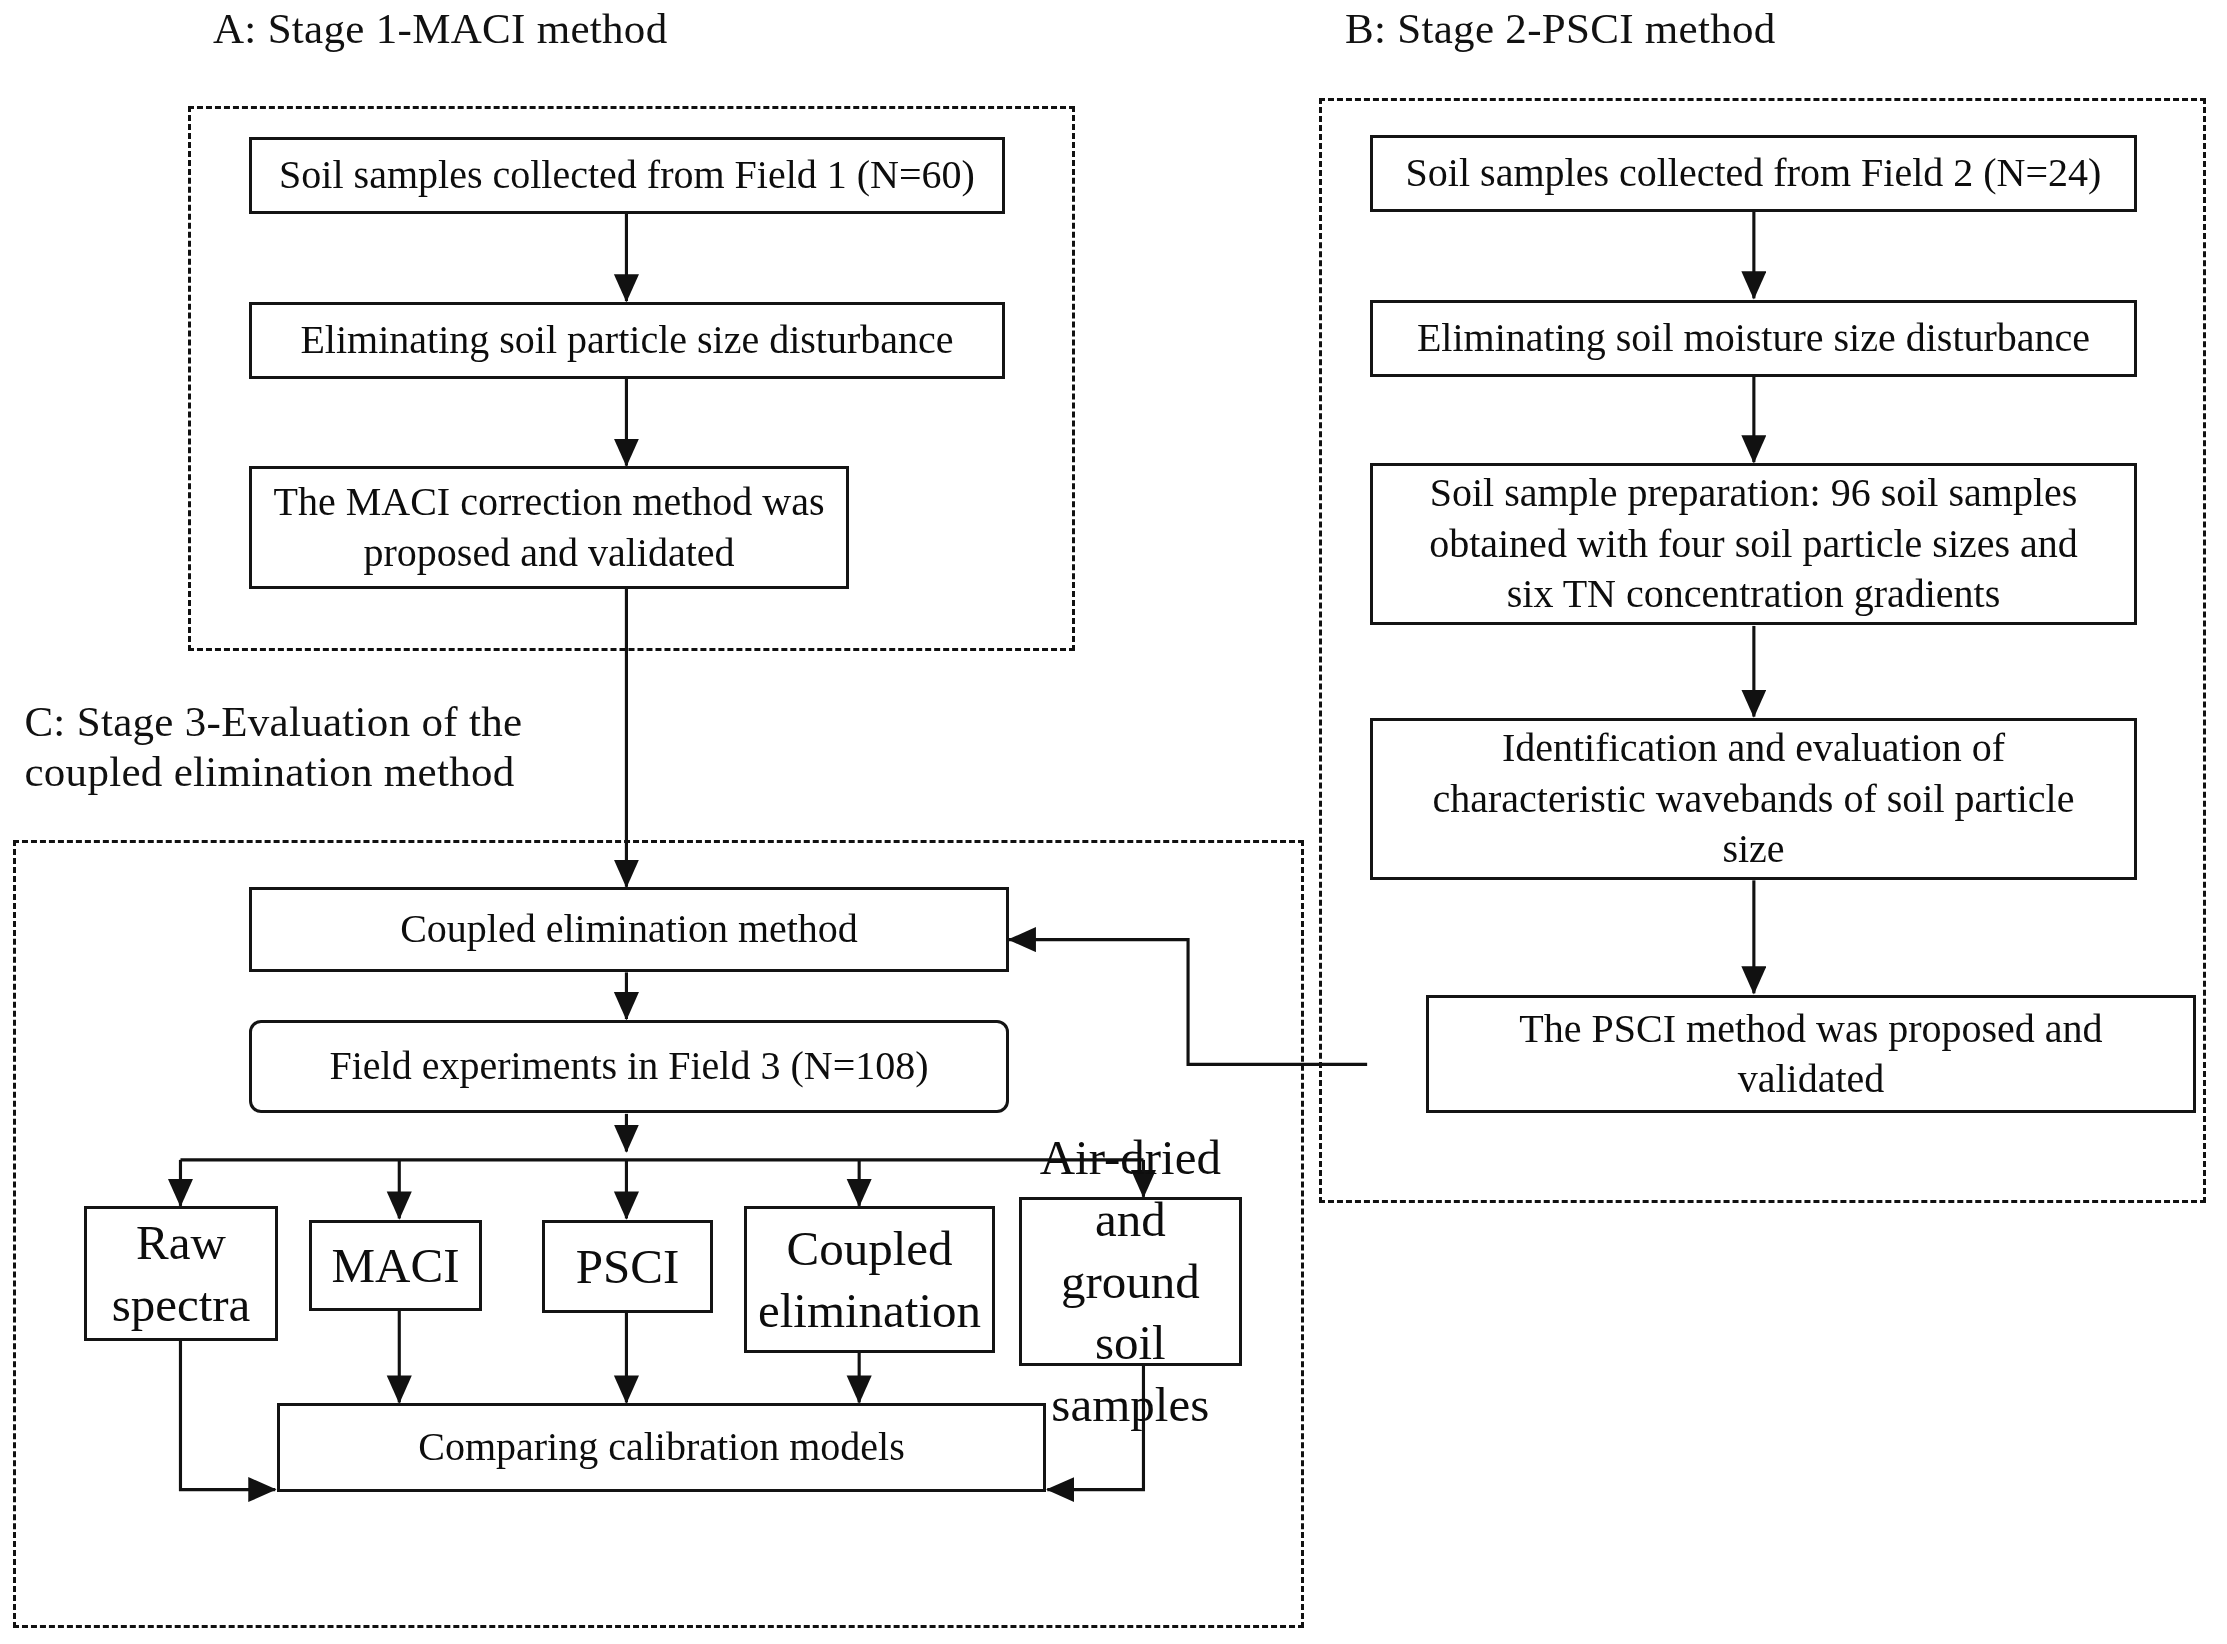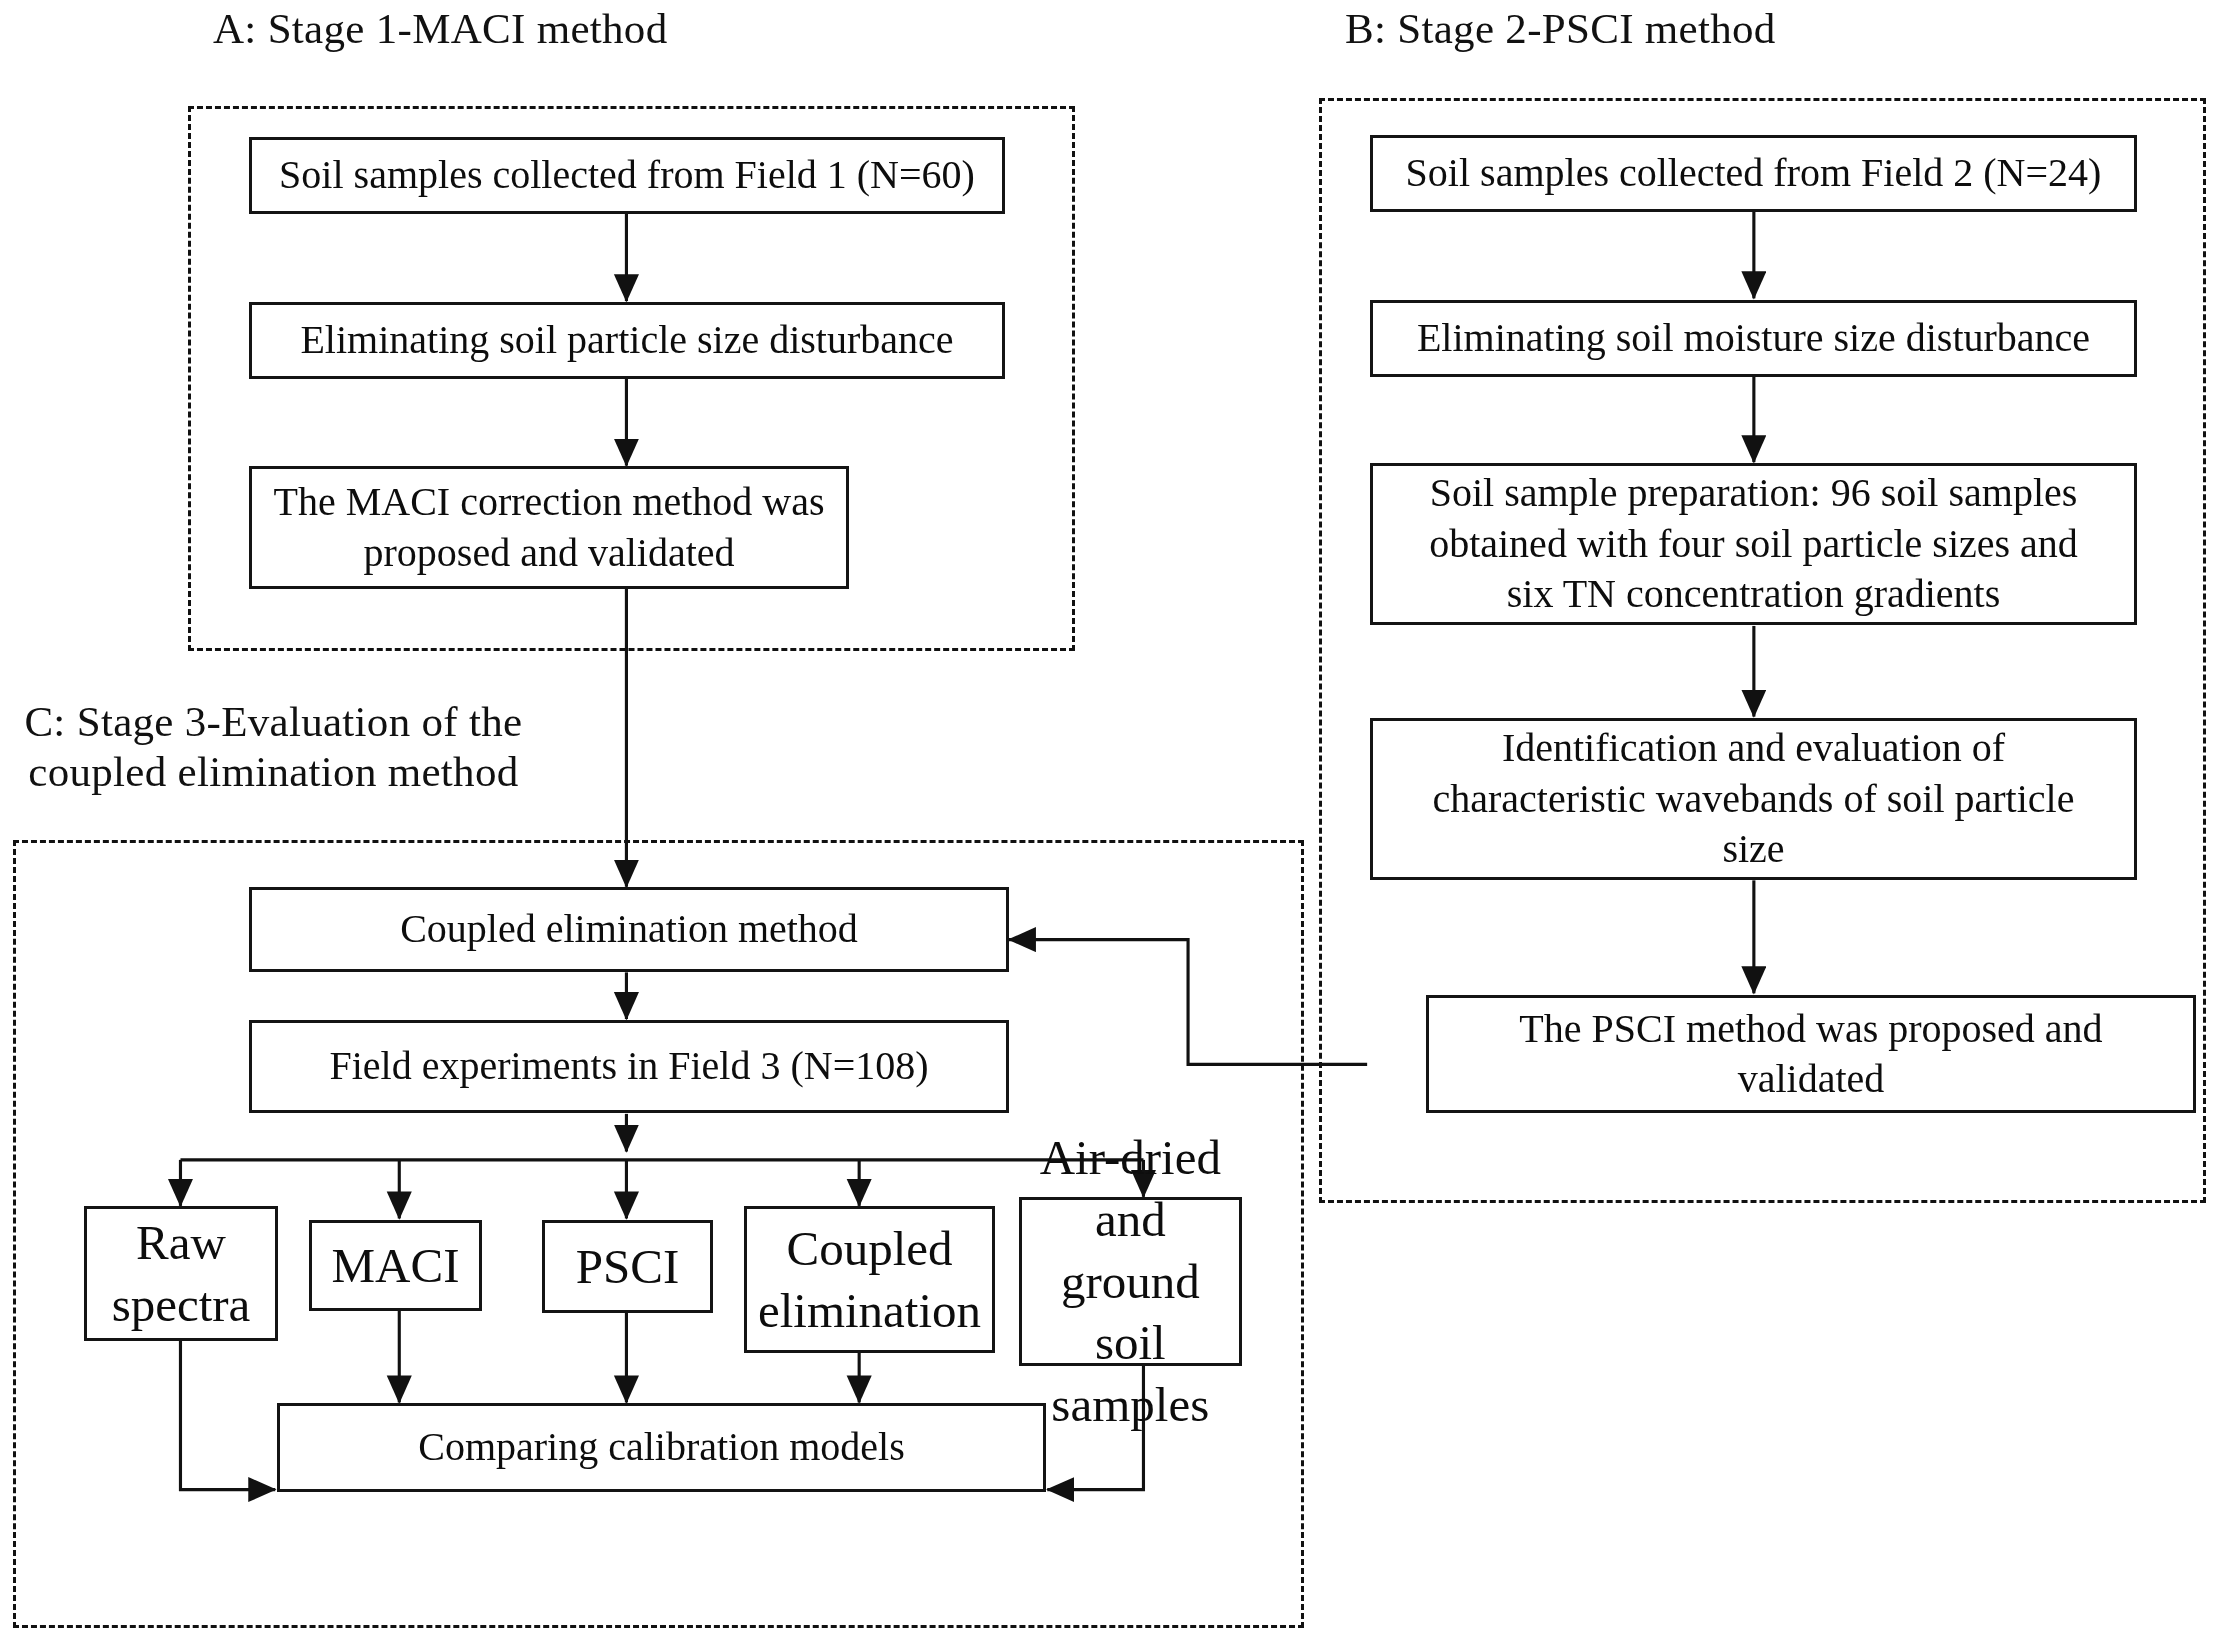--- a/index.html
+++ b/index.html
@@ -23,21 +23,20 @@
     height: 1645px;
     pointer-events: none;
   }
   .panel-title {
     position: absolute;
     font-size: 43px;
     color: #111111;
     line-height: 1.16;
     white-space: pre;
     letter-spacing: 0.3px;
-    text-align: center;
   }
   .dashed-panel {
     position: absolute;
     border: 3.5px dashed #111111;
     background: transparent;
     box-sizing: border-box;
   }
   .node {
     position: absolute;
     box-sizing: border-box;
@@ -146,21 +145,21 @@
 size</span>
   </div>
   <div class="node" style="left:1426px; top:995px; width:770px; height:118px;">
     <span class="txt">The PSCI method was proposed and
 validated</span>
   </div>
 
   <div class="node" style="left:249px; top:887px; width:760px; height:85px;">
     <span class="txt">Coupled elimination method</span>
   </div>
-  <div class="node" style="left:249px; top:1020px; width:760px; height:93px;">
+  <div class="node" style="left:249px; top:1020px; width:760px; height:93px;border-radius:12px;">
     <span class="txt">Field experiments in Field 3 (N=108)</span>
   </div>
 
   <div class="node small" style="left:84px; top:1206px; width:194px; height:135px;">
     <span class="txt">Raw
 spectra</span>
   </div>
   <div class="node small" style="left:309px; top:1220px; width:173px; height:91px;">
     <span class="txt">MACI</span>
   </div>

